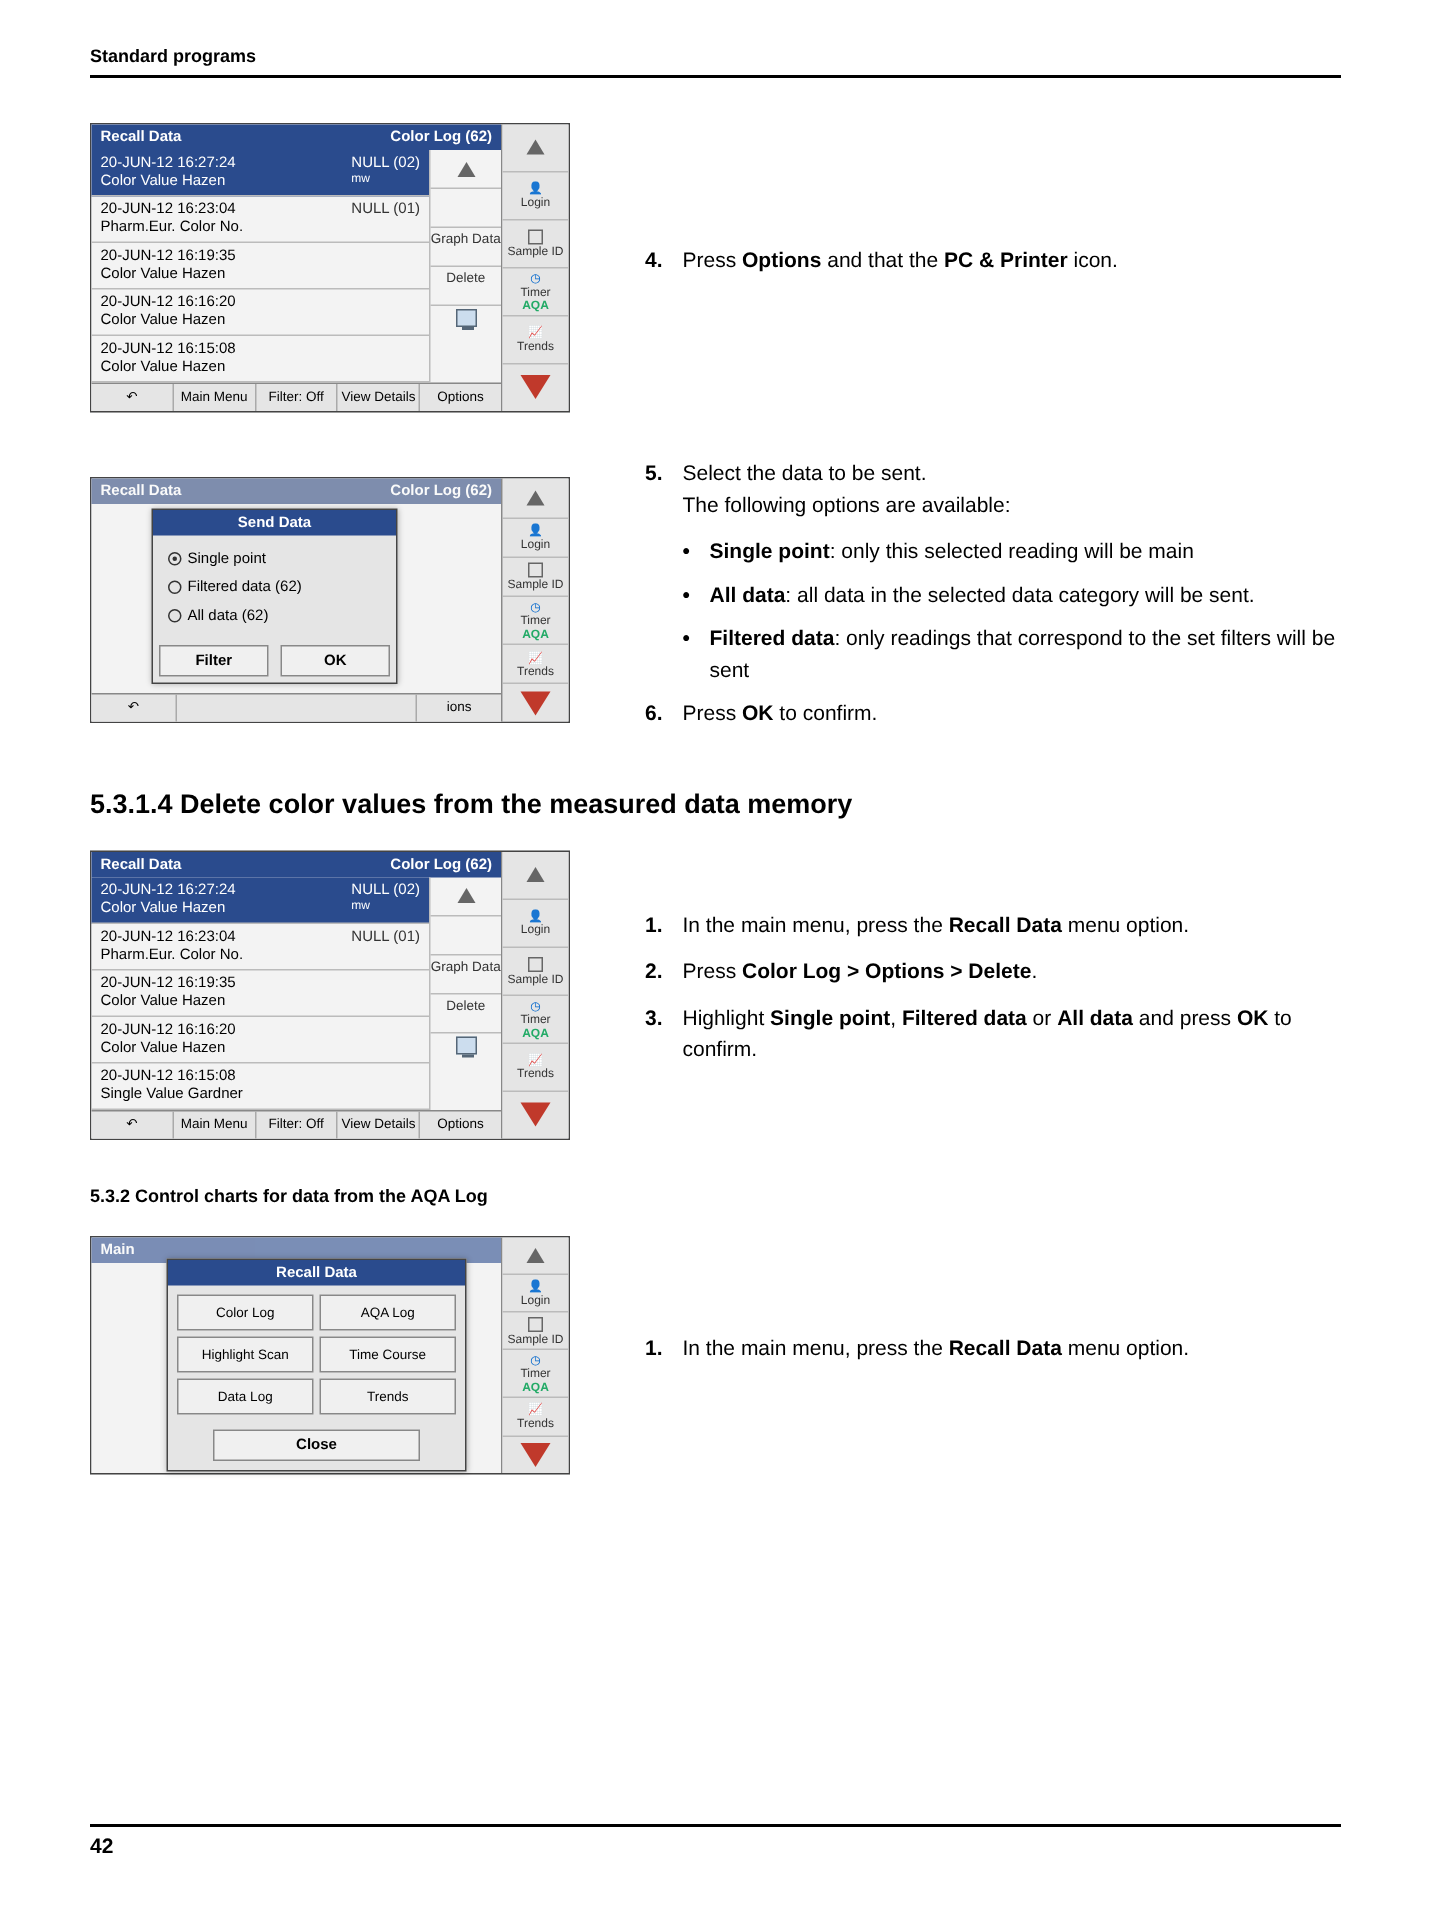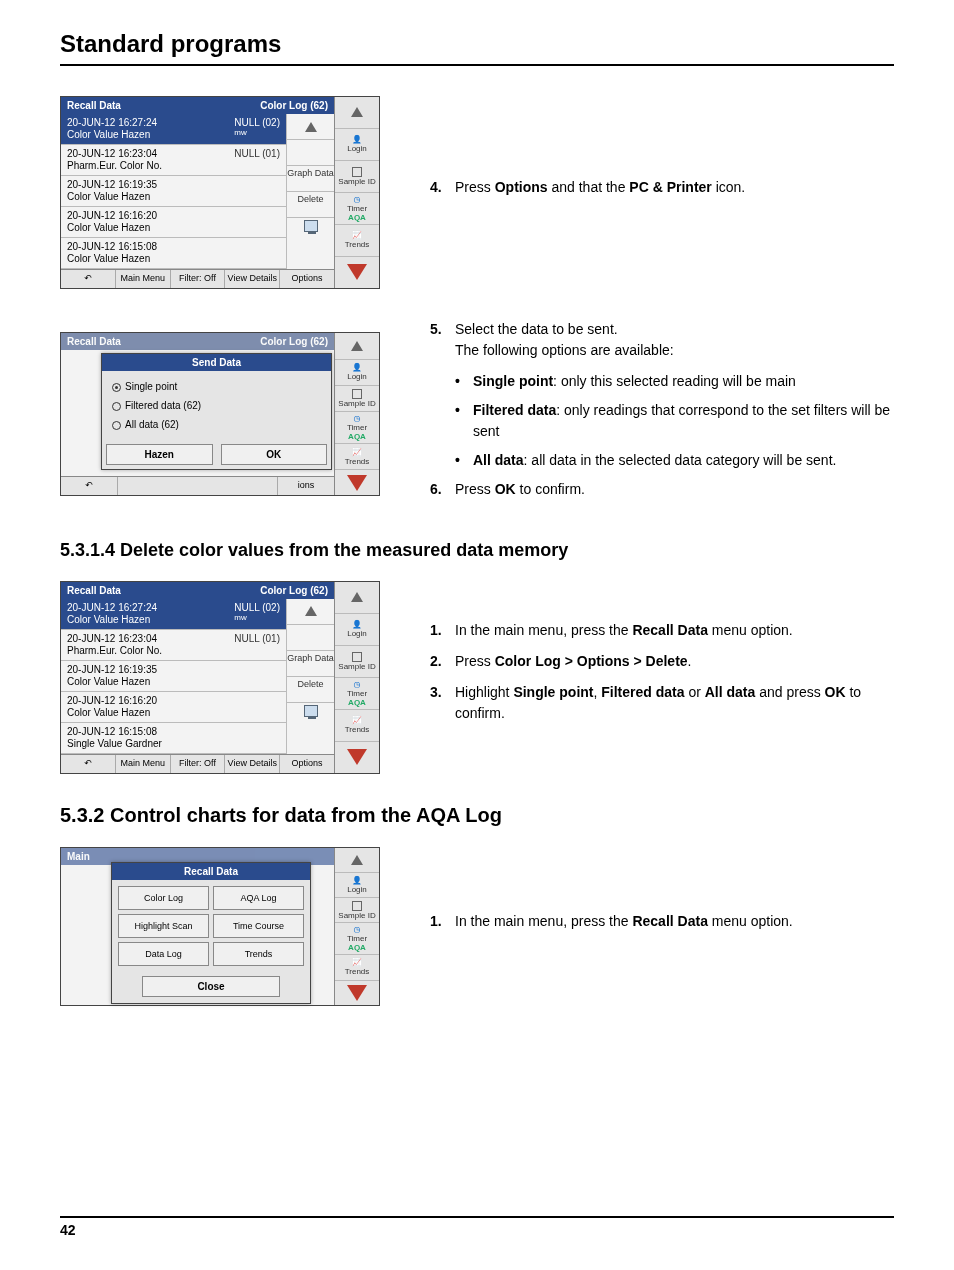--- a/index.html
+++ b/index.html
@@ -6,21 +6,21 @@
   body {
     font-family: Arial, Helvetica, sans-serif;
     background: #fff;
     color: #000;
     width: 954px;
     height: 1270px;
     position: relative;
     padding: 30px 60px 20px 60px;
   }
   .page-header {
-    font-size: 24px;
+    font-size: 12px;
     font-weight: bold;
     border-bottom: 2px solid #000;
     padding-bottom: 6px;
     margin-bottom: 30px;
   }
   .section-row {
     display: flex;
     align-items: center;
     margin-bottom: 30px;
   }
@@ -36,21 +36,21 @@
   }
   ol.steps { list-style: none; }
   ol.steps li { display: flex; margin-bottom: 10px; }
   ol.steps li .num { font-weight: bold; width: 25px; flex-shrink: 0; }
   ol.steps li .body { flex: 1; }
   ul.bullets { list-style: none; padding-left: 25px; margin: 8px 0; }
   ul.bullets li { position: relative; padding-left: 18px; margin-bottom: 8px; }
   ul.bullets li::before { content: "•"; position: absolute; left: 0; font-weight: bold; }
   .bold { font-weight: bold; }
   h3.sub { font-size: 18px; font-weight: bold; margin: 30px 0 20px; }
-  h2.sub2 { font-size: 20px; font-weight: bold; margin: 20px 0 20px; }
+  h2.sub2 { font-size: 12px; font-weight: bold; margin: 20px 0 20px; }
 
   
   .device {
     width: 320px;
     border: 1px solid #444;
     background: #e7eaec;
     font-size: 10px;
     position: relative;
   }
   .dev-inner { display: flex; }
@@ -103,21 +103,21 @@
   .tri { width: 0; height: 0; margin: 0 auto; }
   .tri.up { border-left: 6px solid transparent; border-right: 6px solid transparent; border-bottom: 10px solid #666; }
   .tri.down { border-left: 10px solid transparent; border-right: 10px solid transparent; border-top: 16px solid #c0392b; }
   .mini { font-size: 8px; color: #2a6; font-weight: bold; }
   .icon-sq { width: 10px; height: 10px; border: 1px solid #666; display: inline-block; }
 
   
   .modal {
     position: absolute;
     top: 20px; left: 40px;
-    width: 231px;
+    width: 164px;
     background: #e5e5e5;
     border: 1px solid #444;
     box-shadow: 0 0 4px rgba(0,0,0,0.3);
   }
   .modal-title { background: #2a4b8d; color: #fff; text-align: center; padding: 3px; font-weight: bold; }
   .modal-body { padding: 6px 10px; }
   .modal-body label { display: block; padding: 4px 0; }
   .modal-btns { display: flex; }
   .modal-btns div { flex: 1; text-align: center; border: 1px solid #888; margin: 4px; padding: 4px; background: #f0f0f0; font-weight: bold; }
 
@@ -306,40 +306,40 @@
         </div>
       </div>
       <div class="modal">
         <div class="modal-title">Send Data</div>
         <div class="modal-body">
           <label><span class="radio sel"></span><span>Single point</span></label>
           <label><span class="radio"></span><span>Filtered data (62)</span></label>
           <label><span class="radio"></span><span>All data (62)</span></label>
         </div>
         <div class="modal-btns">
-          <div>Hazen</div>
+          <div>Filter</div>
           <div>OK</div>
         </div>
       </div>
     </div>
   </div>
   <div class="text-col">
     <ol class="steps">
       <li>
         <span class="num">5.</span>
         <span class="body">
           <span>Select the data to be sent.</span><br>
           <span>The following options are available:</span>
         </span>
       </li>
     </ol>
     <ul class="bullets">
       <li><span class="bold">Single point</span><span>: only this selected reading will be main</span></li>
+      <li><span class="bold">All data</span><span>: all data in the selected data category will be sent.</span></li>
       <li><span class="bold">Filtered data</span><span>: only readings that correspond to the set filters will be sent</span></li>
-      <li><span class="bold">All data</span><span>: all data in the selected data category will be sent.</span></li>
     </ul>
     <ol class="steps">
       <li>
         <span class="num">6.</span>
         <span class="body"><span>Press </span><span class="bold">OK</span><span> to confirm.</span></span>
       </li>
     </ol>
   </div>
 </div>
 

